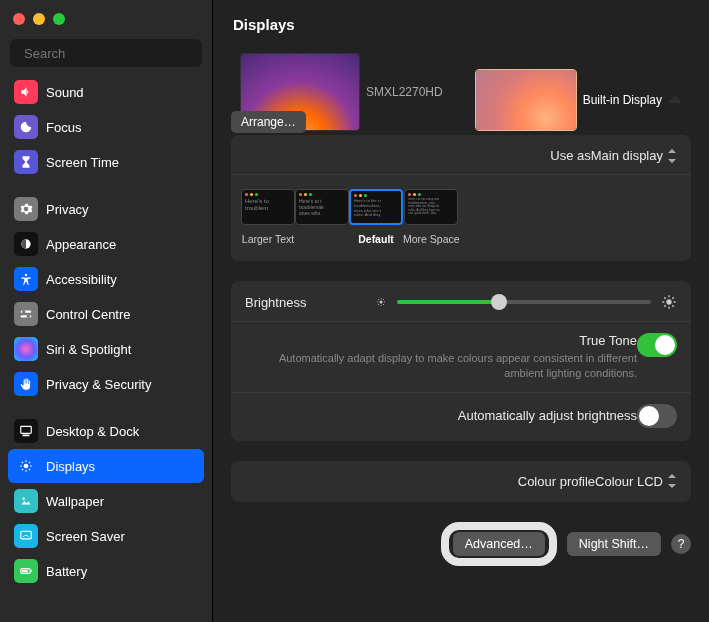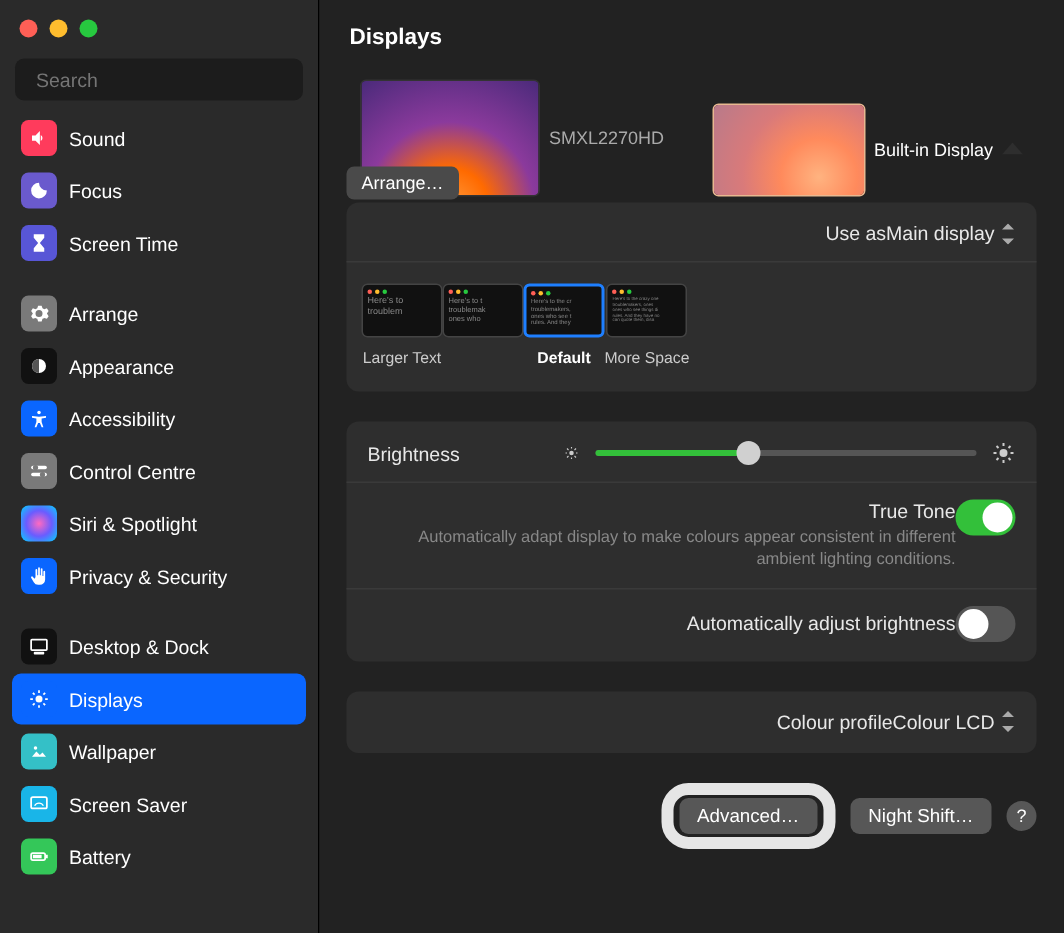--- a/index.html
+++ b/index.html
@@ -119,21 +119,21 @@
       <span class="sb-label">Screen Time</span>
     </div>
     <div class="sb-gap"></div>
 
     <div class="sb-item">
       <div class="sb-icon" style="background:#7a7a7a">
           <svg width="14" height="14" viewBox="0 0 24 24" fill="#fff">
             <path d="M12 8a4 4 0 100 8 4 4 0 000-8zm9 4l2 3-2 3-3-1a8 8 0 01-2 1l-1 3h-4l-1-3a8 8 0 01-2-1l-3 1-2-3 2-3-2-3 2-3 3 1a8 8 0 012-1l1-3h4l1 3a8 8 0 012 1l3-1 2 3-2 3z"></path>
           </svg>
         </div>
-      <span class="sb-label">Arrange</span>
+      <span class="sb-label">Privacy</span>
     </div>
     <div class="sb-item">
       <div class="sb-icon" style="background:#111">
           <svg width="14" height="14" viewBox="0 0 24 24" fill="#fff">
             <circle cx="12" cy="12" r="8" fill="#fff"></circle>
             <path d="M12 4a8 8 0 000 16V4z" fill="#555"></path>
           </svg>
         </div>
       <span class="sb-label">Appearance</span>
     </div>

